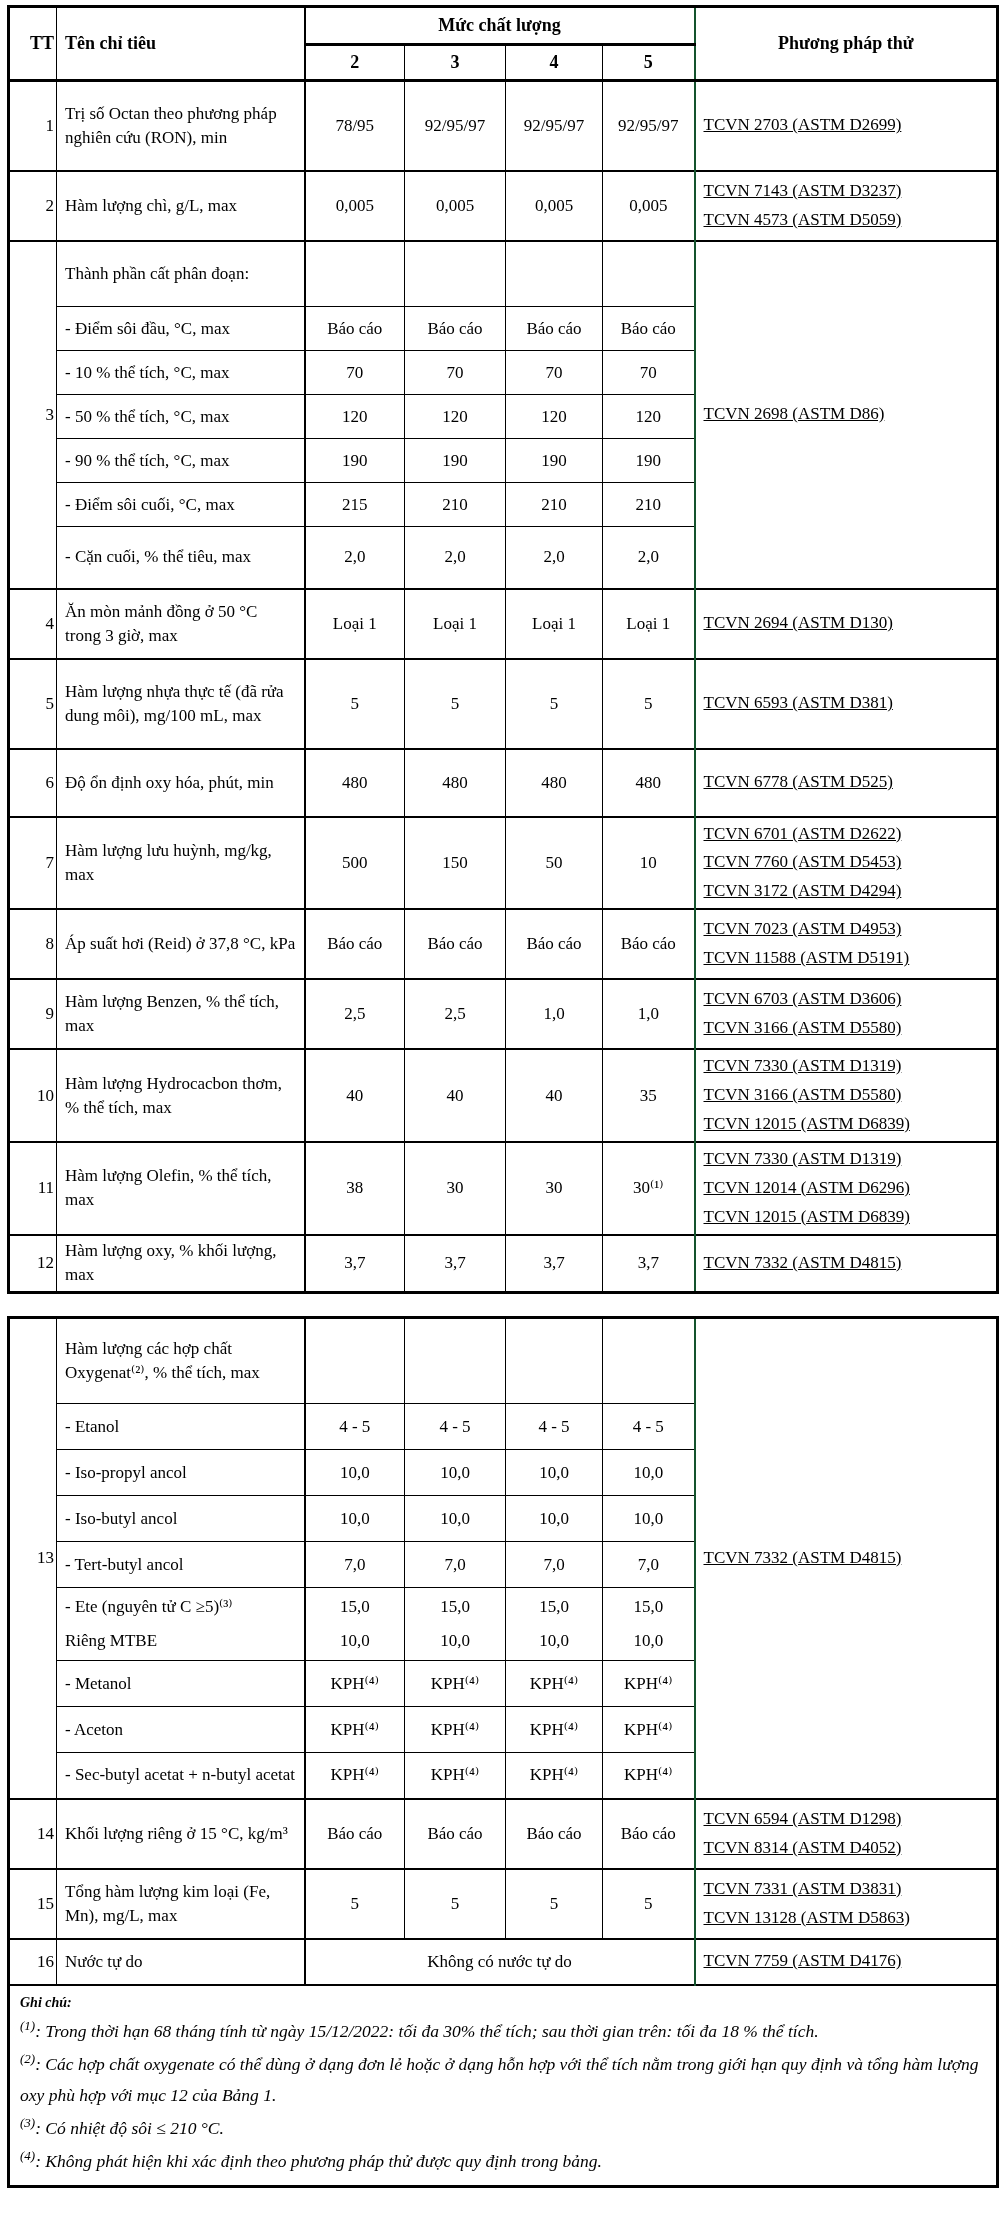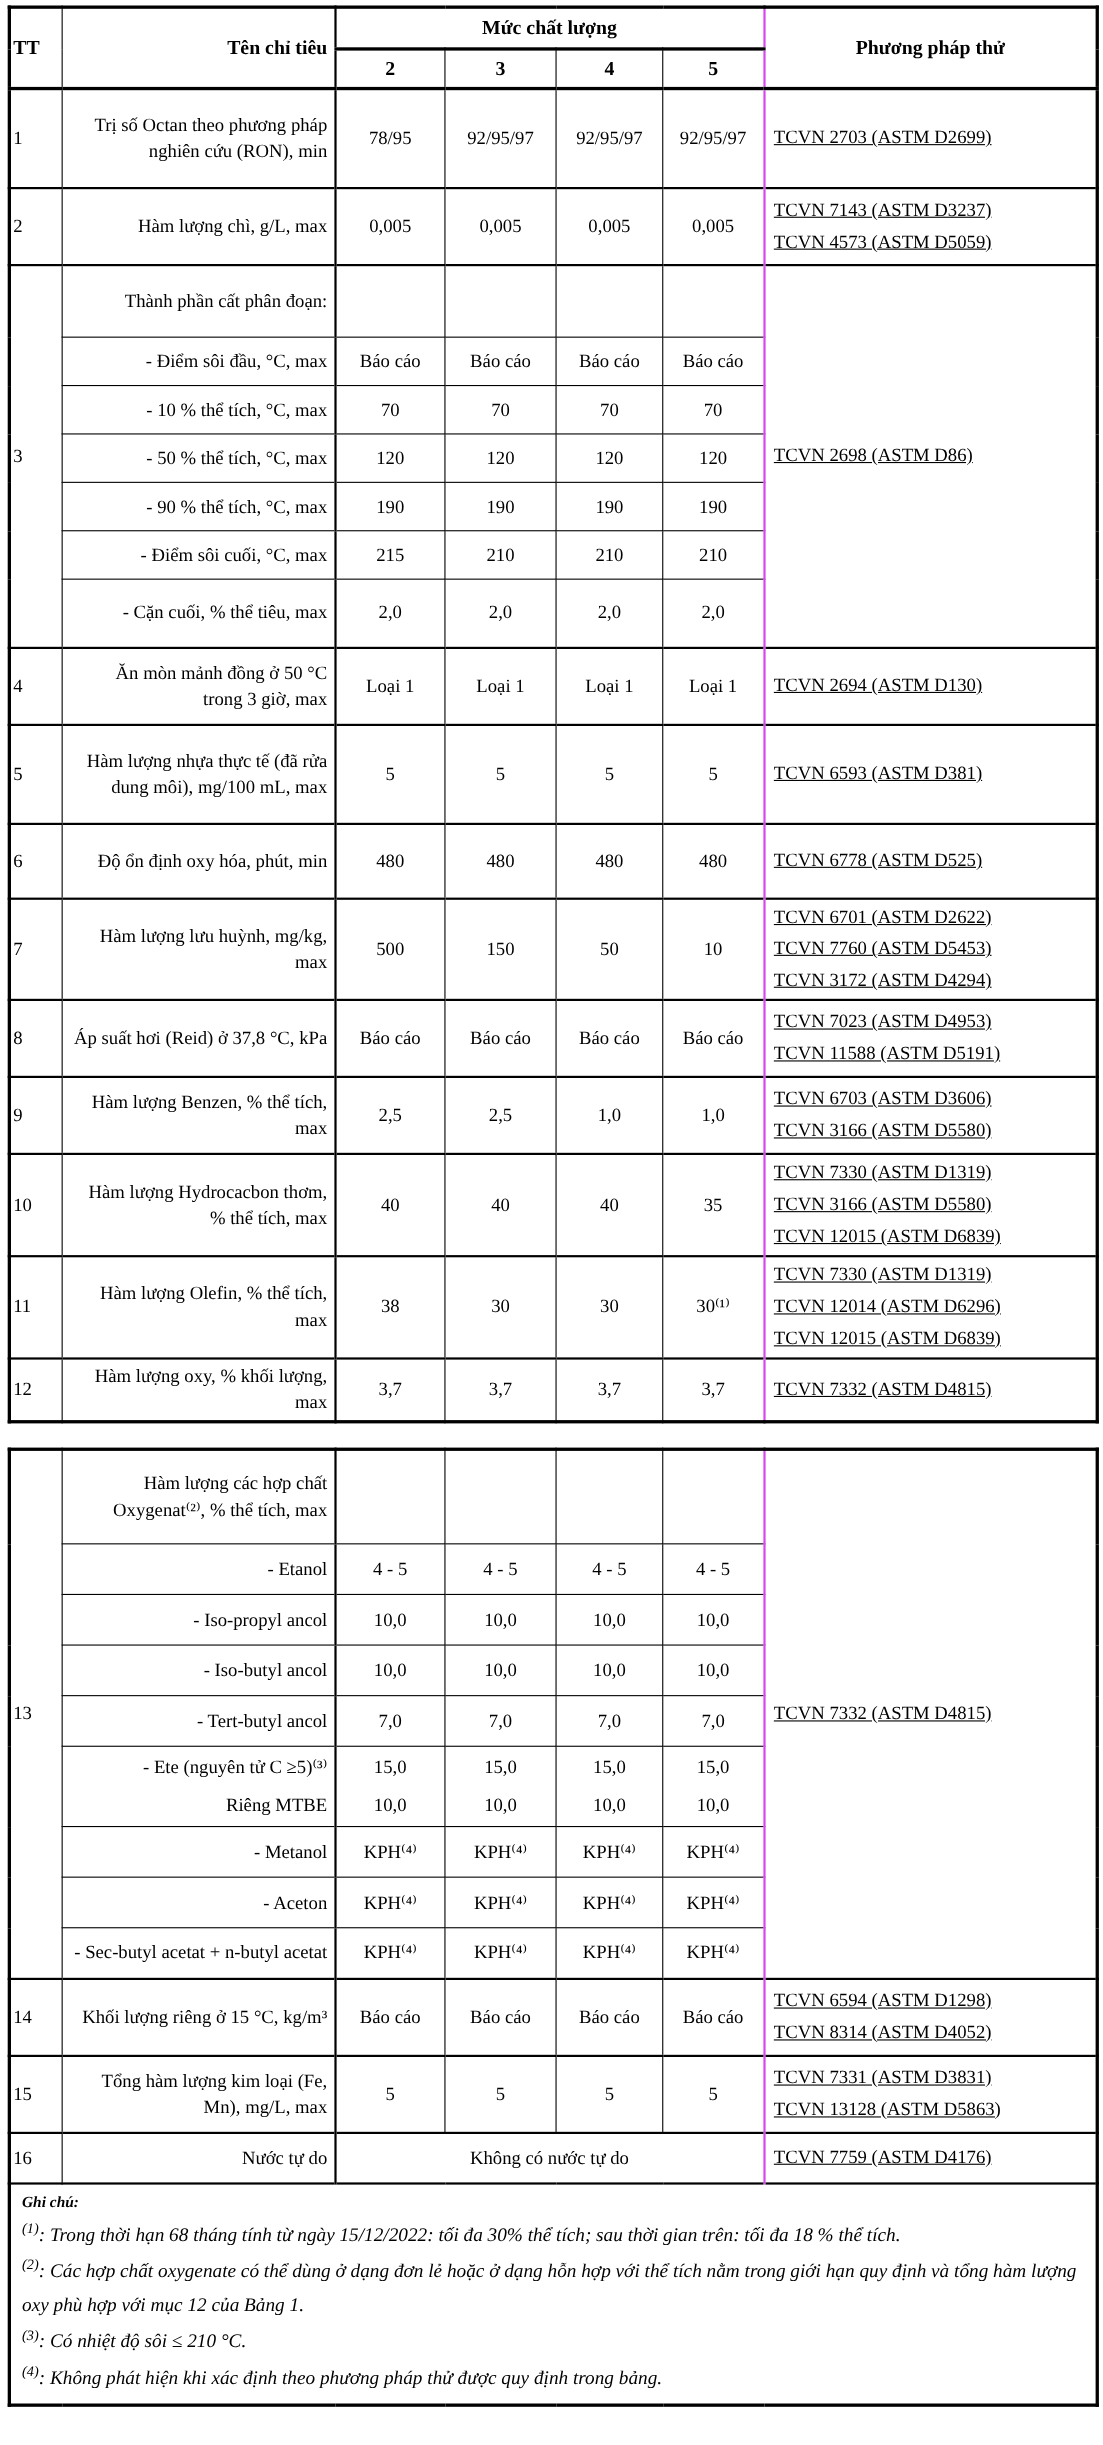--- a/index.html
+++ b/index.html
@@ -1,27 +1,27 @@
 <!DOCTYPE html>
 <html><head>
 <meta charset="utf-8">
 <style>
   html,body{margin:0;padding:0;background:#ffffff;}
   body{width:1003px;}
   .page{box-sizing:border-box;width:1003px;padding:5px 7px;font-family:"Liberation Serif","DejaVu Serif",serif;color:#000;}
   table.spec{border-collapse:collapse;table-layout:fixed;width:989px;border:3px solid #000;}
   td,th{border:1px solid #000;padding:2px 6px;font-size:17px;line-height:1.4;vertical-align:middle;overflow:hidden;}
   th{font-size:18px;font-weight:bold;background:#fff;}
-  th.name,td.name{text-align:right;padding-left:8px;padding-right:6px;}
-  .tt{text-align:left;padding:2px 2px;}
+  th.name,td.name{text-align:left;padding-left:8px;padding-right:6px;}
+  .tt{text-align:right;padding:2px 2px;}
   .val{text-align:center;}
   td.method{text-align:left;padding-left:8px;}
   .mline{line-height:1.7;text-decoration:underline;}
   .vfirst{border-left:2px solid #000;}
-  td.method,th.methodh{border-left:2px solid #d946ef;}
+  td.method,th.methodh{border-left:2px solid #14532d;}
   thead th{border-bottom:3px solid #000;}
   tr.h1 th.levels{border-bottom:3px solid #000;}
   tbody tr.item td{border-top:2px solid #000;}
   tbody tr.sub td{border-top:1px dotted #555;}
   .gap{height:22px;}
   td.notes{border-top:2px solid #000;padding:6px 10px 8px 10px;vertical-align:top;}
   .notes-title{font-weight:bold;font-style:italic;font-size:14px;line-height:1.6;}
   p.note{margin:0;font-style:italic;font-size:17.5px;line-height:1.78;}
   sup.nmark{font-size:13px;font-style:italic;}
   .stack2 div{line-height:2.0;}

